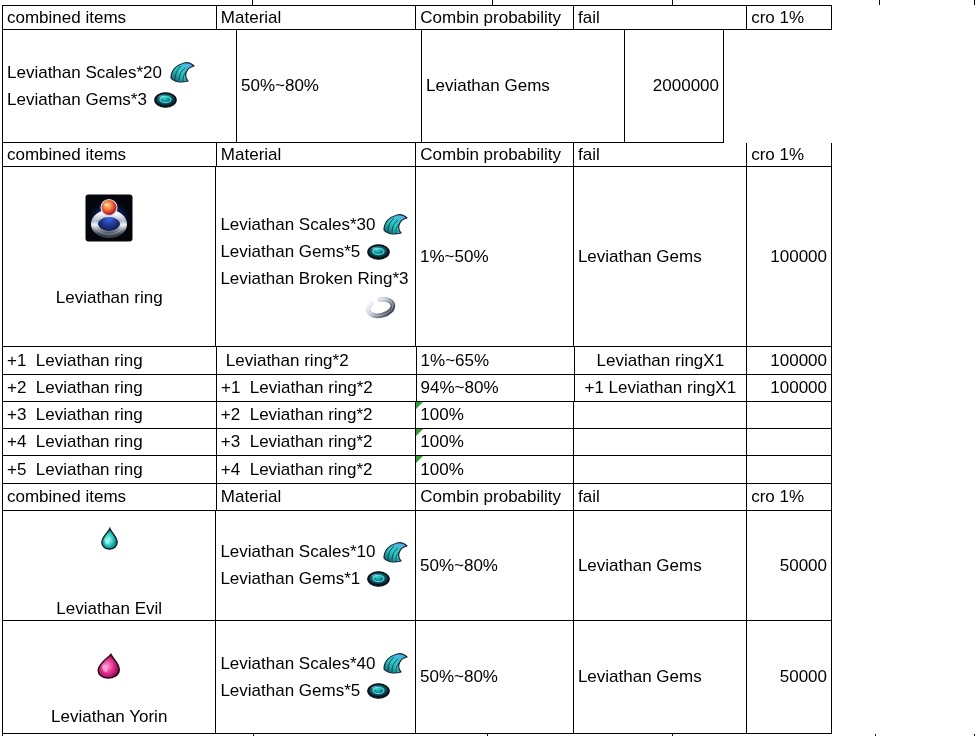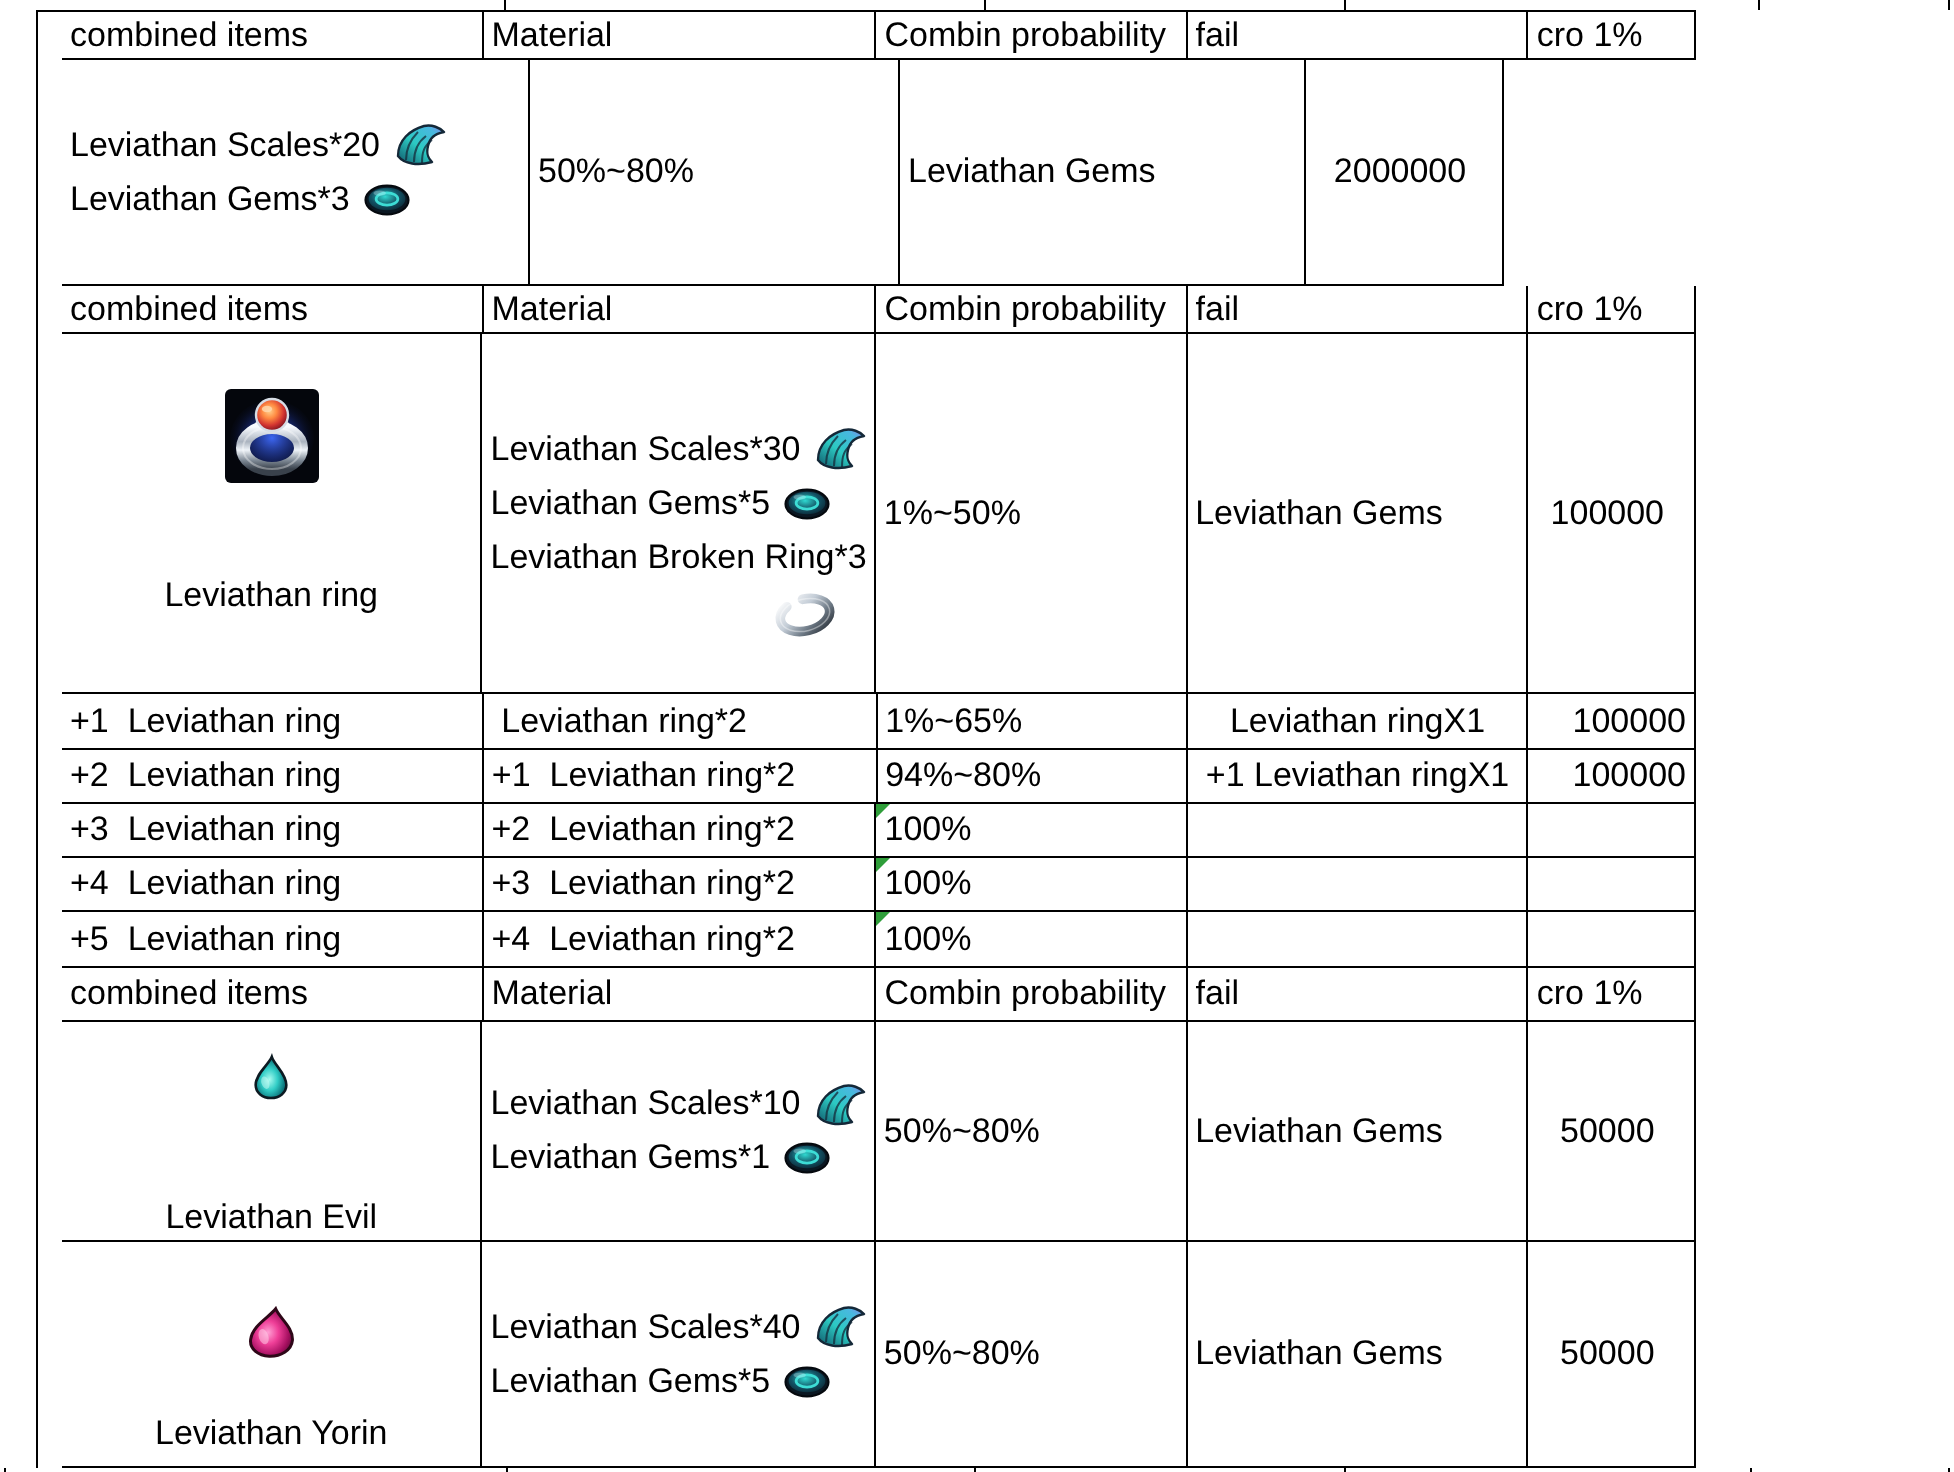--- a/index.html
+++ b/index.html
@@ -5,24 +5,23 @@
   html,body{margin:0;padding:0;}
   body{
     width:977px;height:736px;overflow:hidden;background:#fff;
     font-family:"Liberation Sans","DejaVu Sans",sans-serif;
     font-size:17px;color:#000;
   }
   .stage{position:relative;width:977px;height:736px;background:#fff;}
 
   
   .tbl{
-    position:absolute;left:18px;top:5px;width:830px;
+    position:absolute;left:2px;top:5px;width:830px;
     border-top:1px solid #000;border-left:1px solid #000;
     box-sizing:border-box;
-    padding-left:12px;
   }
   .row{display:flex;}
   .cell{
     box-sizing:border-box;position:relative;overflow:hidden;
     border-right:1px solid #000;border-bottom:1px solid #000;
     background:#fff;
   }
   .w1{width:251px}.w2{width:234px}.w3{width:185px}.w4{width:203px}.w5{width:99px}
   .h-head{height:24px}.h-head3{height:27px}
   .h-pendant{height:113px}.h-ring{height:180px}
@@ -37,21 +36,21 @@
   .gap5{gap:5px}.gap46{gap:46px}.gap30{gap:48px}.gap28{gap:28px}
   .pb12{padding-bottom:12px}.pt14{padding-top:14px}.pt26{padding-top:26px}
 
   .matcell{display:flex;flex-direction:column;justify-content:center;padding-left:4px;}
   .mat-ring{padding-top:20px;}
   .mline{display:flex;align-items:center;height:27px;white-space:pre;}
   .mline svg{margin-left:7px;flex:none;}
   .iconline{display:flex;justify-content:flex-end;align-items:center;height:30px;padding-right:16px;}
 
   .vcell{display:flex;align-items:center;padding-left:4px;white-space:pre;}
-  .vnum{display:flex;align-items:center;justify-content:center;padding-right:4px;}
+  .vnum{display:flex;align-items:center;justify-content:flex-end;padding-right:4px;}
 
   .err-tri{
     position:absolute;top:0;left:0;width:0;height:0;
     border-top:7px solid #2f9e3a;border-right:7px solid transparent;
   }
 
   
   .stub{position:absolute;width:1px;background:#000;}
   .stub-t{top:0;height:5px;}
   .stub-b{top:734px;height:2px;}

